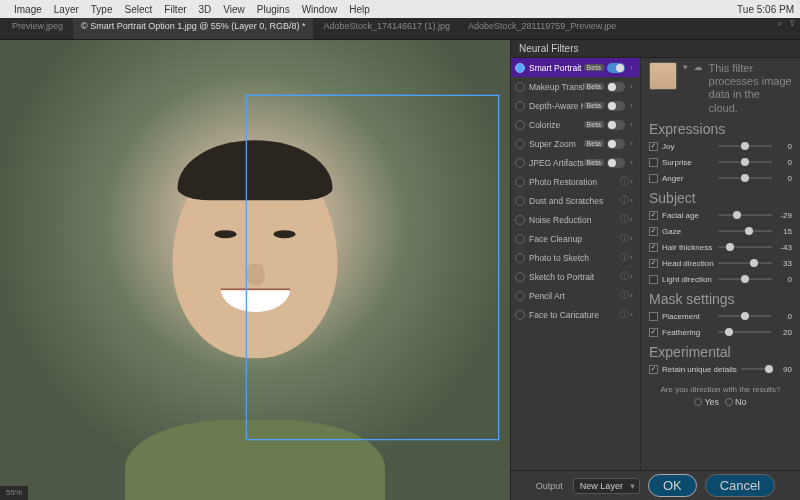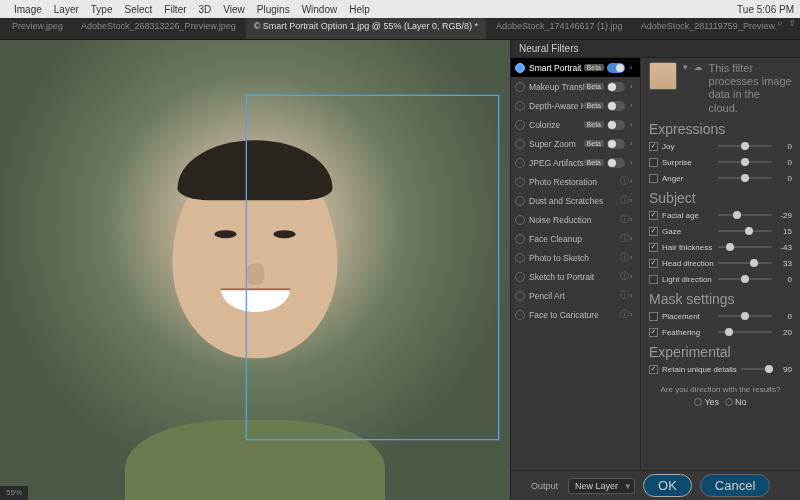--- a/index.html
+++ b/index.html
@@ -22,21 +22,21 @@
 .nose{position:absolute;left:50%;top:115px;transform:translateX(-50%);width:18px;height:22px;background:#c9a886;border-radius:40%;}
 .mouth{position:absolute;left:50%;top:140px;transform:translateX(-50%);width:70px;height:24px;background:#fff;border-radius:0 0 35px 35px/0 0 24px 24px;border-top:2px solid #a06050;}
 .shirt{position:absolute;left:50%;bottom:-40px;transform:translateX(-50%);width:260px;height:120px;background:#6b7a4f;border-radius:40% 40% 0 0;}
 .selbox{position:absolute;border:1px solid #4aa3ff;box-shadow:0 0 0 1px rgba(74,163,255,.3);}
 .statusbar{position:absolute;bottom:0;left:0;height:14px;background:#2a2a2a;padding:2px 6px;font-size:8px;color:#888;}
 .panels{width:290px;background:#383838;display:flex;flex-direction:column;font-size:9px;border-left:1px solid #222;}
 .panel-header{padding:3px 8px;background:#2f2f2f;border-bottom:1px solid #222;font-size:10px;color:#ccc;}
 .panels-body{flex:1;display:flex;overflow:hidden;}
 .filters-col{width:130px;border-right:1px solid #2a2a2a;overflow:hidden;}
 .filter-row{display:flex;align-items:center;padding:3px 4px;height:19px;color:#bbb;cursor:default;}
-.filter-row.active{background:#000000;color:#fff;}
+.filter-row.active{background:#4c1d95;color:#fff;}
 .dot{width:10px;height:10px;border:1px solid #666;border-radius:50%;margin-right:4px;flex-shrink:0;}
 .filter-row.active .dot{background:#5aa3ff;border-color:#8ac3ff;}
 .filter-label{flex:1;white-space:nowrap;overflow:hidden;font-size:8.5px;}
 .beta{font-size:7px;background:#555;color:#ccc;padding:0 3px;border-radius:2px;margin-right:3px;}
 .toggle{width:18px;height:10px;background:#555;border-radius:5px;position:relative;margin-right:3px;flex-shrink:0;}
 .toggle.on{background:#4a8ad4;}
 .toggle::after{content:"";position:absolute;width:8px;height:8px;background:#ddd;border-radius:50%;top:1px;left:1px;}
 .toggle.on::after{left:9px;}
 .chev{color:#888;font-size:8px;margin-left:2px;width:6px;}
 .info{color:#666;font-size:9px;margin-left:2px;width:8px;}
@@ -49,21 +49,21 @@
 .cb{width:9px;height:9px;border:1px solid #777;margin-right:4px;flex-shrink:0;background:#333;display:flex;align-items:center;justify-content:center;color:#ccc;font-size:7px;}
 .cb.checked::after{content:"✓";}
 .slabel{flex:0 0 52px;font-size:8px;color:#ccc;white-space:nowrap;}
 .slider{flex:1;height:2px;background:#555;position:relative;margin:0 4px;border-radius:1px;}
 .knob{position:absolute;width:8px;height:8px;background:#ccc;border-radius:50%;top:-3px;transform:translateX(-50%);}
 .sval{width:16px;text-align:right;color:#ccc;font-size:8px;}
 .satisfied{text-align:center;font-size:8px;color:#999;margin-top:8px;}
 .ynrow{display:flex;justify-content:center;gap:6px;margin-top:3px;}
 .yn{display:flex;align-items:center;gap:2px;}
 .radio{width:8px;height:8px;border:1px solid #777;border-radius:50%;}
-.footer{height:30px;background:#383838;border-top:1px solid #222;display:flex;align-items:center;justify-content:flex-start;padding:0 20px;gap:8px;}
+.footer{height:30px;background:#383838;border-top:1px solid #222;display:flex;align-items:center;justify-content:center;padding:0 20px;gap:8px;}
 .output-label{font-size:9px;color:#aaa;margin-right:2px;}
 .select{background:#2a2a2a;border:1px solid #555;color:#ccc;padding:2px 16px 2px 6px;font-size:9px;border-radius:3px;position:relative;}
 .select::after{content:"▾";position:absolute;right:4px;color:#888;}
 .btn{background:#0c4a6e;border:1px solid #666;color:#ccc;padding:3px 14px;font-size:13px;border-radius:12px;cursor:default;}
 .btn.primary{border:1px solid #aaa;}
 .tabbar-right{margin-left:auto;display:flex;gap:6px;color:#888;}
 </style>
 </head>
 <body>
 
@@ -79,21 +79,20 @@
   <span class="menu-item">Plugins</span>
   <span class="menu-item">Window</span>
   <span class="menu-item">Help</span>
   <span class="spacer"></span>
   <span class="right-item">Tue 5:06 PM</span>
 </div>
 
 <div class="tabbar">
   <div id="tabs-host" style="display:flex;overflow:hidden;flex:1;">
       <div class="tab">Preview.jpeg</div>
-      <div class="tab">AdobeStock_268313226_Preview.jpeg</div>
       <div class="tab active">© Smart Portrait Option 1.jpg @ 55% (Layer 0, RGB/8) *</div>
       <div class="tab">AdobeStock_174146617 (1).jpg</div>
       <div class="tab">AdobeStock_281119759_Preview.jpe</div>
     </div>
   <div class="tabbar-right">
     <span>⌕</span>
     <span>⇪</span>
   </div>
 </div>
 

